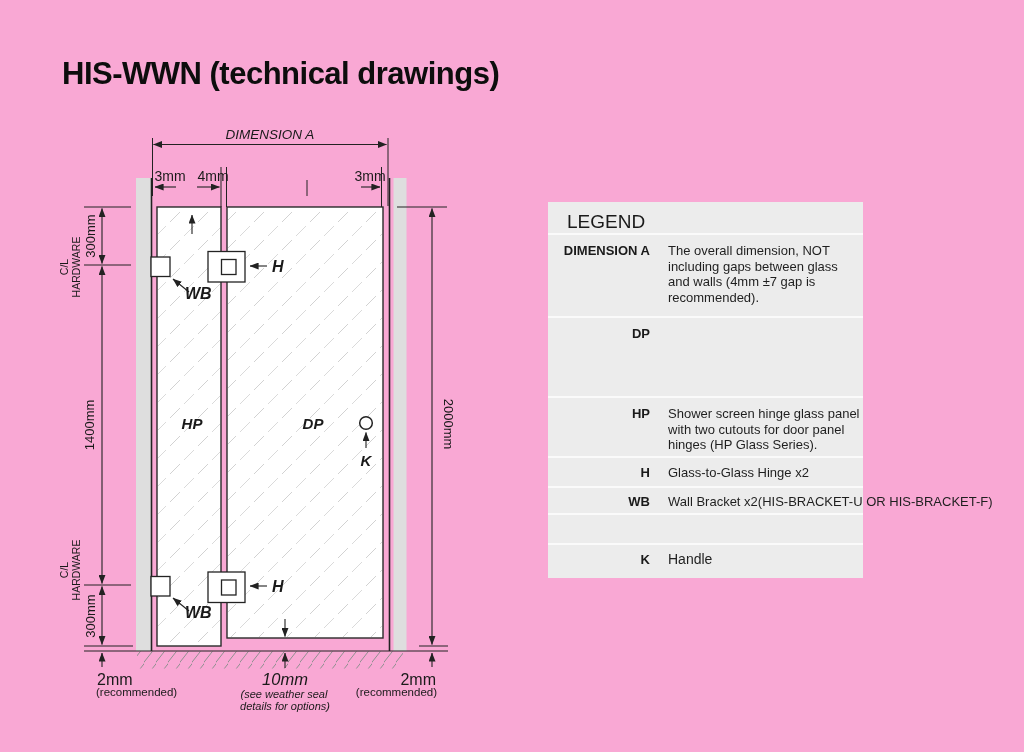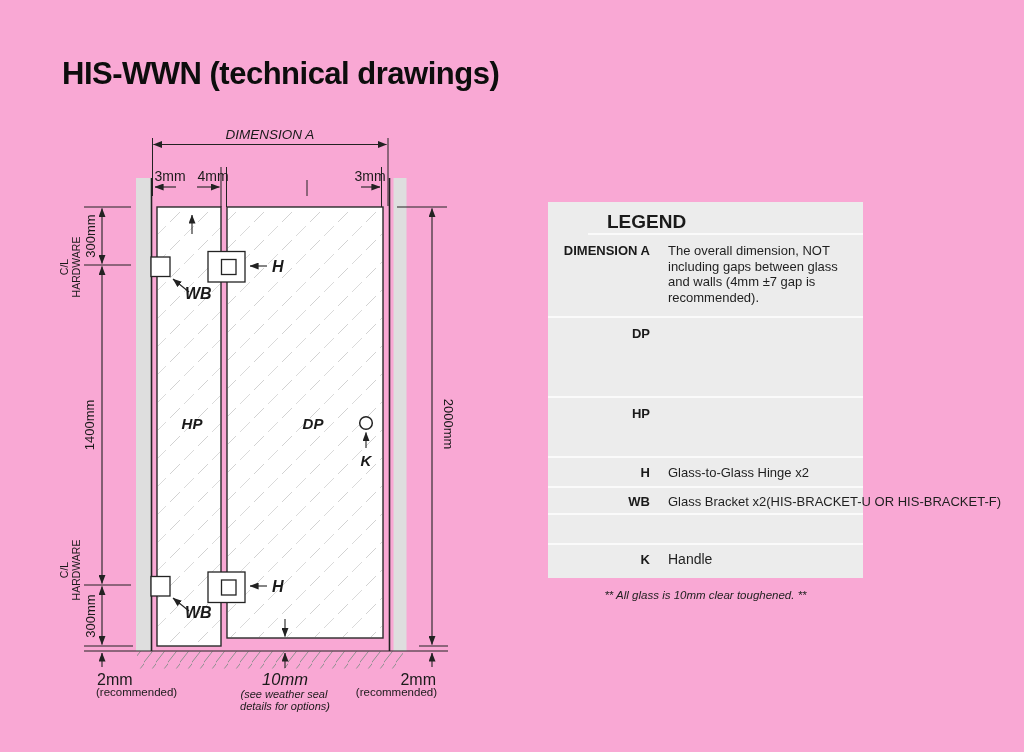--- a/index.html
+++ b/index.html
@@ -19,21 +19,21 @@
   svg .thin{stroke:var(--line);stroke-width:1;fill:none;}
   svg .wallface{stroke:var(--line);stroke-width:1.6;fill:none;}
   svg .panel{fill:#ffffff;stroke:#2a2a2a;stroke-width:1.4;}
   svg .ptex{fill:url(#glass);stroke:none;}
   svg .hw{fill:#ffffff;stroke:#232323;stroke-width:1.3;}
   svg .wallrect{fill:var(--wall);}
   
   .legend{position:absolute;left:548px;top:202px;width:315px;height:376px;
           background:var(--legend-bg);box-sizing:border-box;}
   .legend-title{height:33px;box-sizing:border-box;padding:9px 0 0 19px;font-size:19px;
-          font-weight:bold;letter-spacing:0;border-bottom:2px solid var(--divider);margin-left:40px;}
+          font-weight:normal;letter-spacing:0;border-bottom:2px solid var(--divider);}
   .lrow{display:flex;align-items:flex-start;box-sizing:border-box;border-bottom:2px solid var(--divider);}
   .lterm{width:102px;text-align:right;font-weight:bold;font-size:13px;line-height:15.5px;
          flex:none;white-space:pre;}
   .ldesc{margin-left:18px;font-size:13px;line-height:15.5px;white-space:pre;color:#1f1f1f;}
   .h83{height:83px;padding-top:8px;} .h80{height:80px;padding-top:8px;}
   .h60{height:60px;padding-top:8px;} .h30{height:30px;padding-top:7px;}
   .h27{height:27px;padding-top:6px;} .h33{height:33px;padding-top:7px;border-bottom:none;}
   .krow .ldesc{font-size:14px;}
   .legend-footnote{position:absolute;left:548px;top:589px;width:315px;text-align:center;
           font-size:11.5px;font-style:italic;color:#222;white-space:pre;}
@@ -186,34 +186,36 @@
       <div class="ldesc">The overall dimension, NOT
 including gaps between glass
 and walls (4mm ±7 gap is
 recommended).</div>
     </div>
     <div class="lrow h80">
       <div class="lterm">DP</div>
     </div>
     <div class="lrow h60">
       <div class="lterm">HP</div>
+      <div class="ldesc">Shower screen hinge glass panel
+with two cutouts for door panel
+hinges (HP Glass Series).</div>
     </div>
     <div class="lrow h30">
       <div class="lterm">H</div>
       <div class="ldesc">Glass-to-Glass Hinge x2</div>
     </div>
     <div class="lrow h27">
       <div class="lterm">WB</div>
-      <div class="ldesc">Glass Bracket x2(HIS-BRACKET-U OR HIS-BRACKET-F)</div>
+      <div class="ldesc">Wall Bracket x2(HIS-BRACKET-U OR HIS-BRACKET-F)</div>
     </div>
     <div class="lrow h30">
       <div class="lterm"></div>
       <div class="ldesc"></div>
     </div>
     <div class="lrow h33 krow">
       <div class="lterm">K</div>
       <div class="ldesc">Handle</div>
     </div>
   </div>
 
-  <div class="legend-footnote">** All glass is 10mm clear toughened. **</div>
 
 </div>
 
 </body></html>

